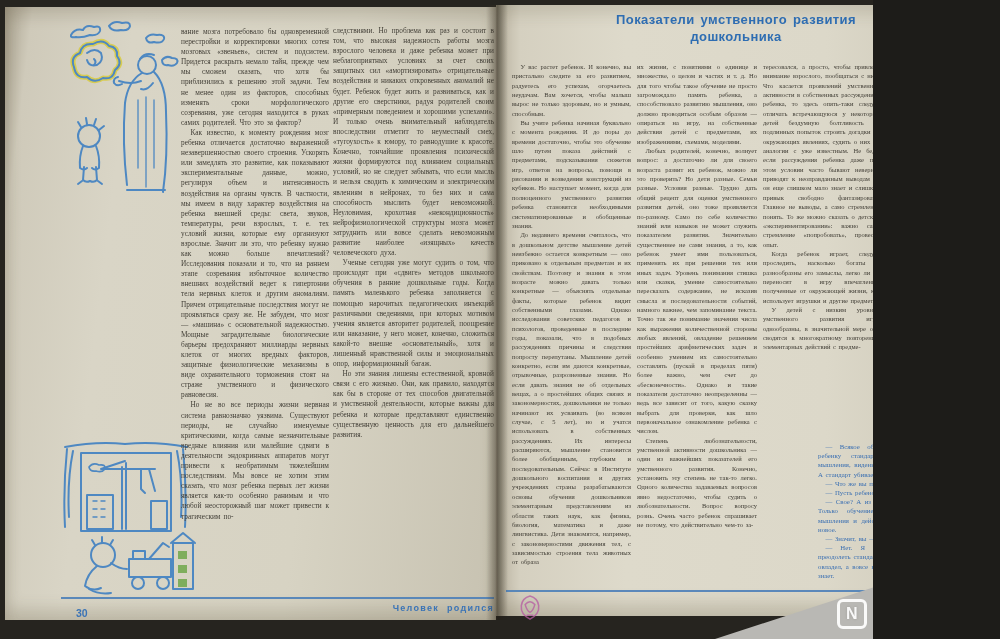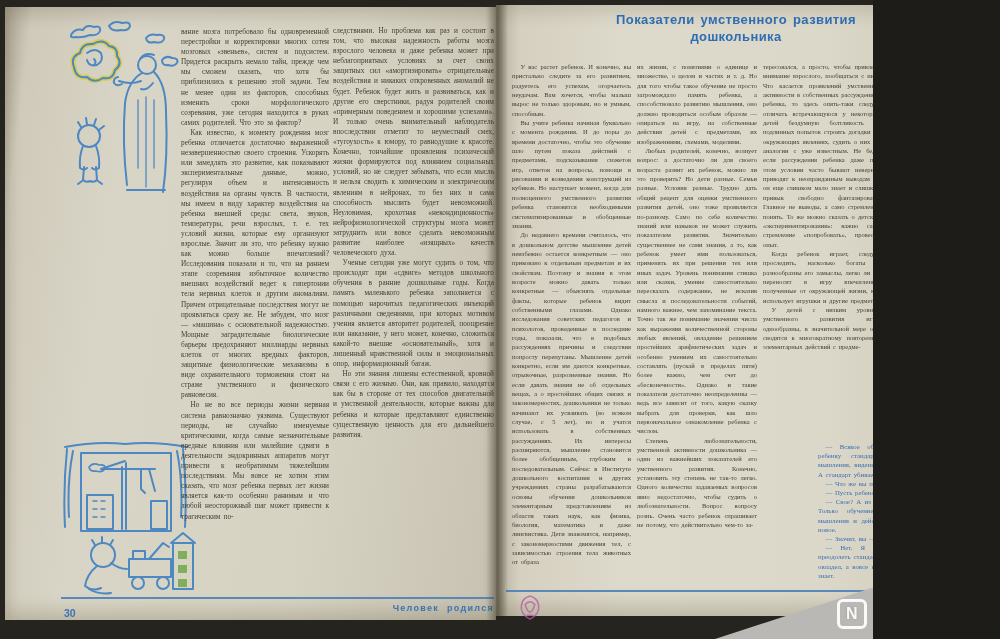--- a/index.html
+++ b/index.html
@@ -38,21 +38,21 @@
      color:#3a6fb2;font-size:6.8px;line-height:9.2px;text-align:justify;word-spacing:1px;}
   .dlg{margin:0;text-indent:1.1em;}
 
   .rule{position:absolute;height:2px;background:#4c80b8;opacity:.9;}
   .rule-left{left:56px;top:590px;width:433px;}
   .rule-right{left:10px;top:585px;width:452px;}
   .footer-name{position:absolute;left:230px;top:596px;width:259px;text-align:right;
      font-family:"Liberation Sans",sans-serif;font-weight:bold;font-size:9px;color:#3b74b6;
      letter-spacing:1.3px;word-spacing:4px;}
   .pagenum{position:absolute;font-family:"Liberation Sans",sans-serif;font-weight:bold;color:#3b74b6;}
-  .pn-left{left:59px;top:600px;font-size:10.5px;}
+  .pn-left{left:71px;top:600px;font-size:10.5px;}
   .pn-right{left:428px;top:588px;font-size:16px;color:#33669f;}
 
   .ill{position:absolute;}
   .ill1{left:48px;top:6px;width:132px;height:184px;}
   .ill2{left:46px;top:430px;width:148px;height:172px;}
   .stamp{position:absolute;left:22px;top:589px;width:24px;height:27px;opacity:.75;}
 
   .watermark{position:absolute;right:6px;bottom:10px;display:flex;align-items:center;gap:5px;
      color:rgba(255,255,255,.92);font-family:"Liberation Sans",sans-serif;font-weight:bold;
      font-size:20px;letter-spacing:.5px;text-shadow:0 0 3px rgba(0,0,0,.15);}

